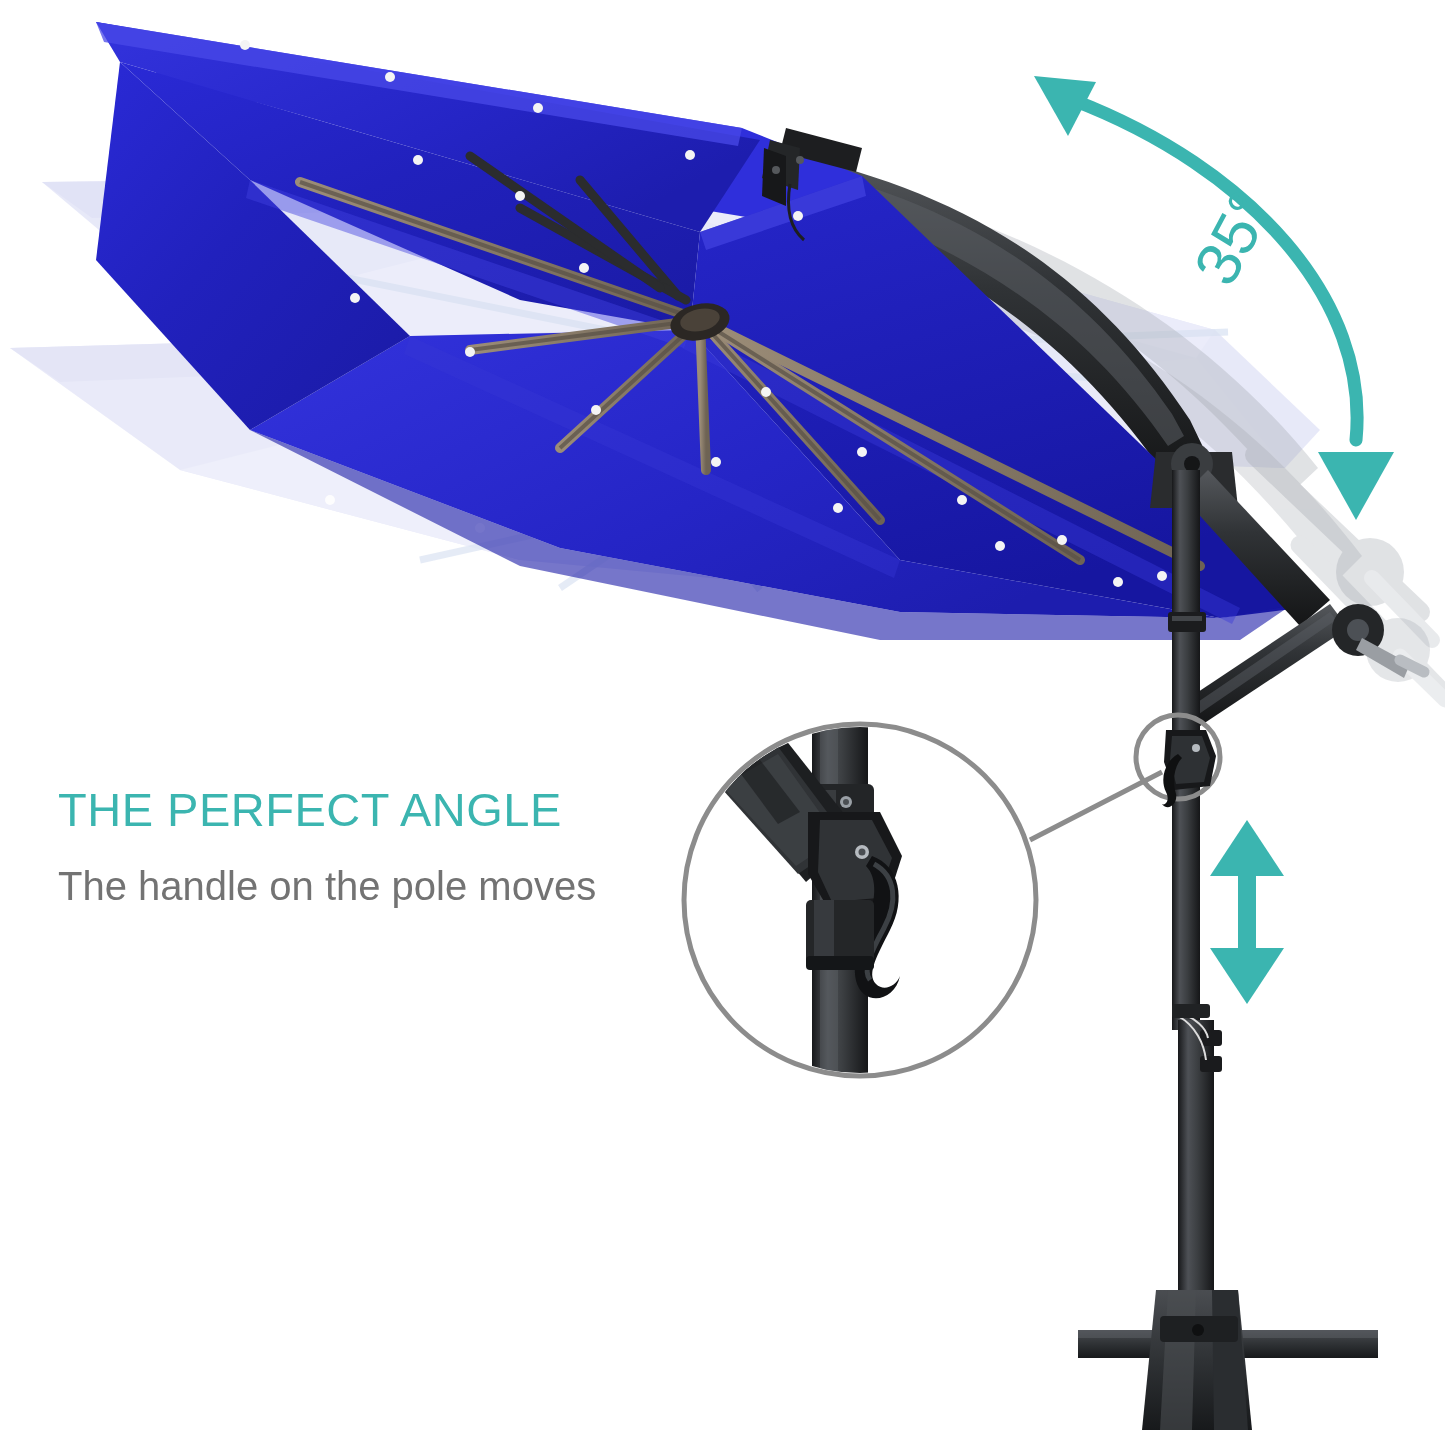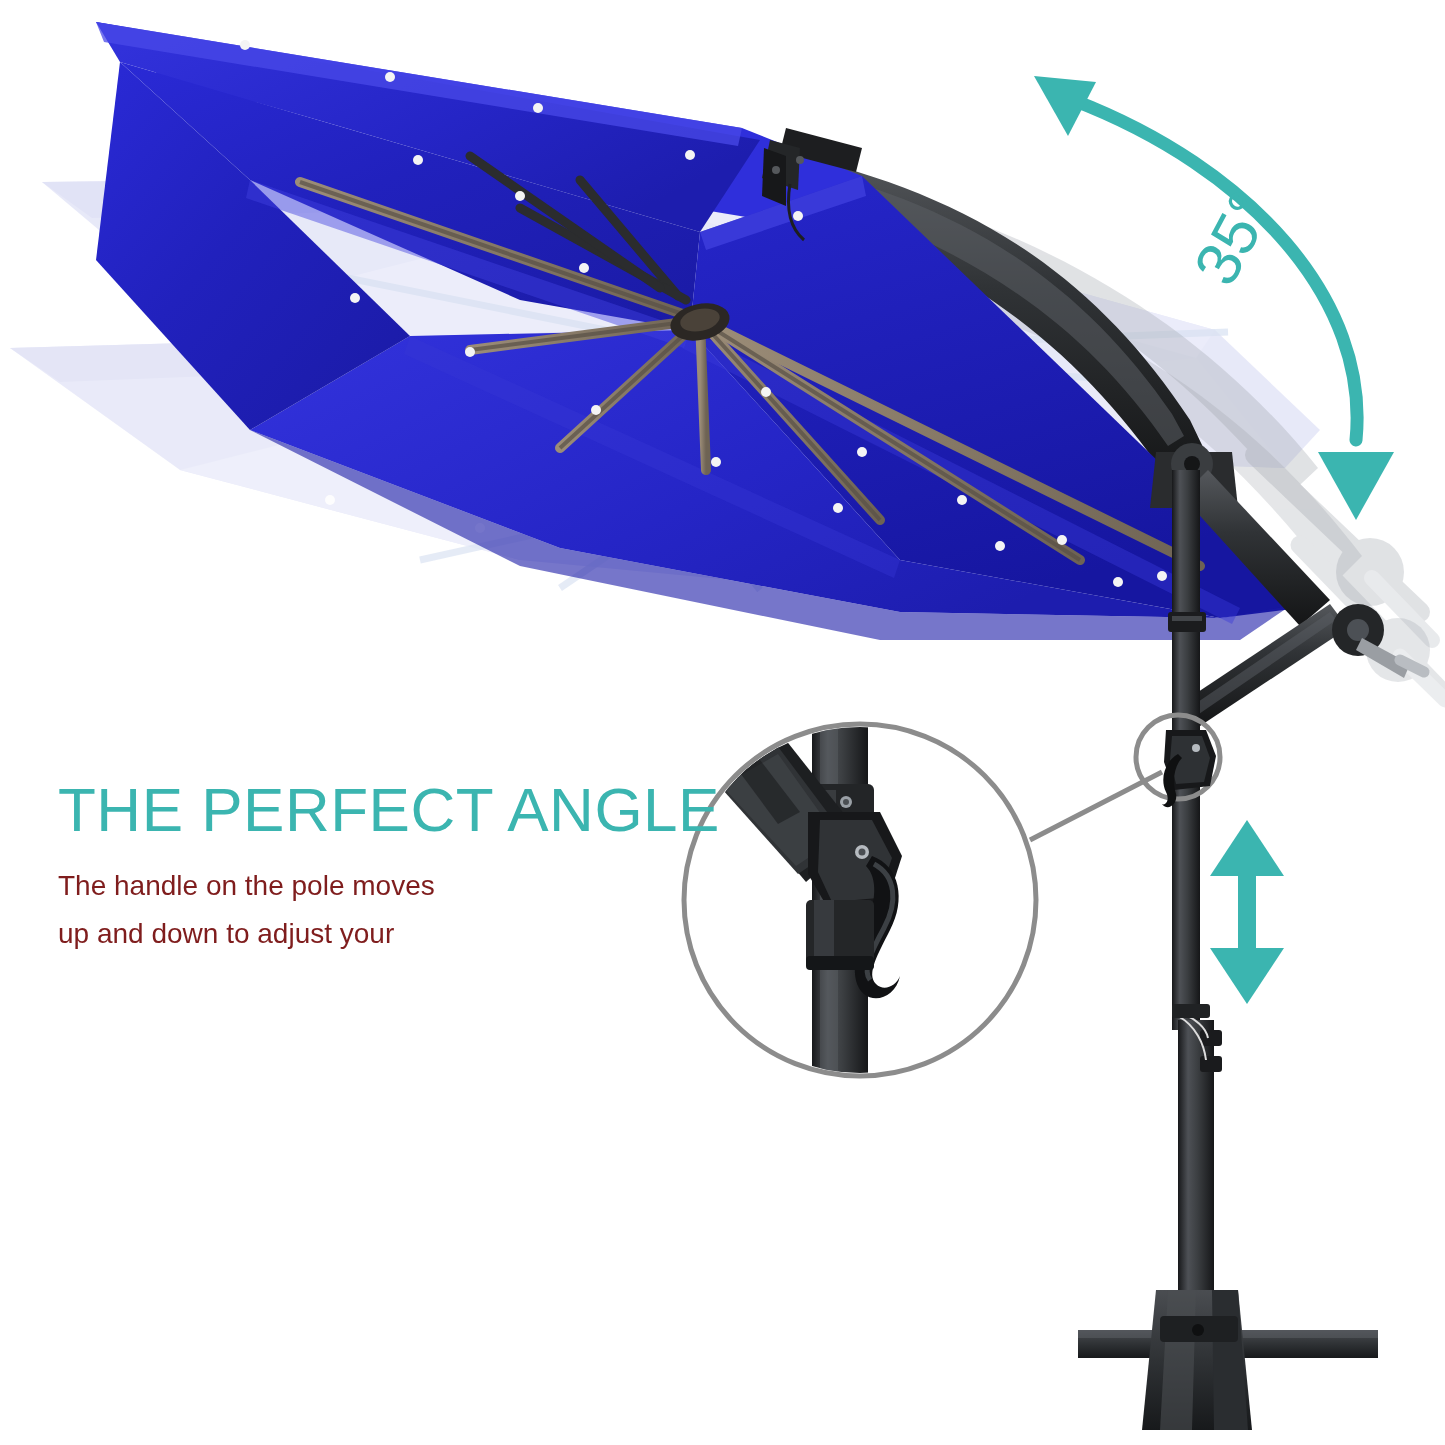--- a/index.html
+++ b/index.html
@@ -4,26 +4,26 @@
 <style>
   html,body{margin:0;padding:0;background:#ffffff;}
   body{width:1445px;height:1445px;overflow:hidden;font-family:"Liberation Sans",sans-serif;}
   #stage{position:relative;width:1445px;height:1445px;background:#ffffff;overflow:hidden;}
   #art{position:absolute;left:0;top:0;width:1445px;height:1445px;}
 
   
   .copy{position:absolute;left:58px;top:784px;width:600px;}
   .headline{
     font-family:"Liberation Sans",sans-serif;
-    font-size:62px;line-height:52px;letter-spacing:0.5px;
+    font-size:47px;line-height:52px;letter-spacing:0.5px;
     font-weight:400;color:#3BB5B0;margin:0 0 26px 0;white-space:nowrap;
   }
   .subcopy{
     font-family:"Liberation Sans",sans-serif;
-    font-size:28px;line-height:48px;font-weight:300;color:#7f1d1d;
+    font-size:40px;line-height:48px;font-weight:300;color:#737373;
     margin:0;max-width:580px;
   }
   .subcopy span{display:block;}
 </style>
 </head>
 <body>
 
 <div id="stage">
 
   <svg id="art" viewBox="0 0 1445 1445" xmlns="http://www.w3.org/2000/svg">
@@ -335,17 +335,16 @@
 
     <g>
       <text x="1252" y="248" fill="#3BB5B0" font-family="Liberation Sans, sans-serif" font-size="62" font-weight="400" text-anchor="middle" transform="rotate(-62 1252 248)">35°</text>
     </g>
   </svg>
 
   <div class="copy">
     <h1 class="headline">THE PERFECT ANGLE</h1>
     <p class="subcopy">
       <span>The handle on the pole moves</span>
-      <span>up and down to adjust your</span>
     </p>
   </div>
 
 </div>
 
 </body></html>

